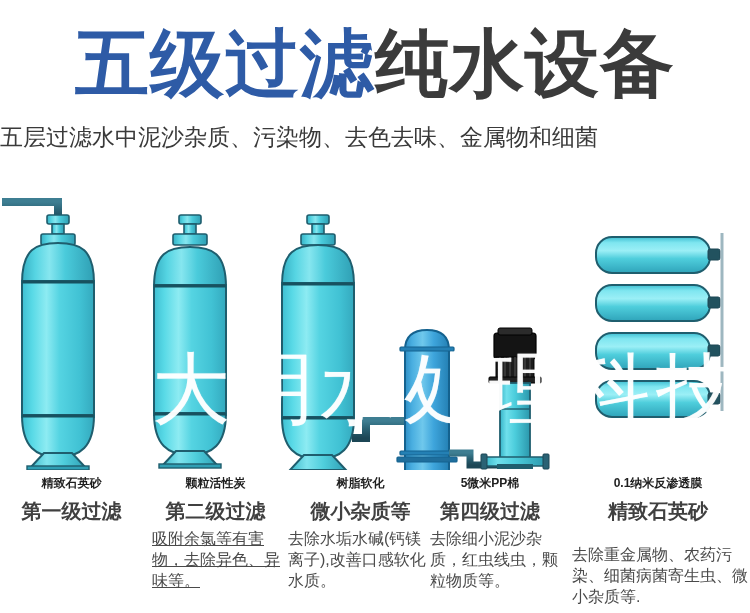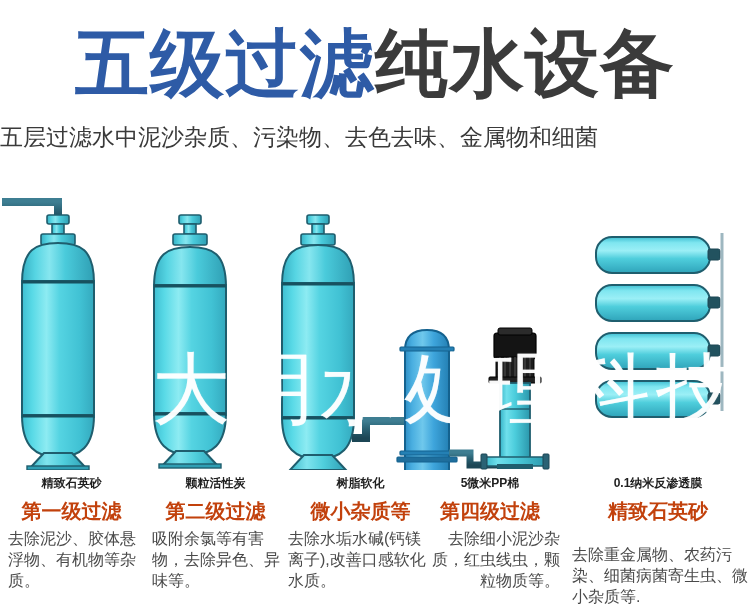--- a/index.html
+++ b/index.html
@@ -52,36 +52,36 @@
   }
 
   
   .labels{position:absolute;left:0;top:470px;width:750px;height:143px;}
   .col{position:absolute;top:0;text-align:center;}
   .col .name{
     font-size:12px;line-height:26px;font-weight:bold;color:#1F1F1F;
     white-space:nowrap;
   }
   .col .stage{
-    font-size:20px;line-height:26px;font-weight:bold;color:#c2410c;
+    font-size:20px;line-height:26px;font-weight:bold;color:#404040;
     margin-top:2px;white-space:nowrap;
   }
   .col .desc{
     font-size:16px;line-height:21px;color:#4A4A4A;font-weight:normal;
     margin-top:4px;
   }
   
   #col0{left:4px;width:135px;}
   #col0 .desc{text-align:left;padding-left:4px;}
   #col1{left:148px;width:135px;}
-  #col1 .desc{text-align:left;padding-left:4px;}
+  #col1 .desc{text-align:left;padding-left:4px;text-decoration:underline;}
   #col2{left:288px;width:145px;}
   #col2 .desc{text-align:left;padding-left:0px;}
   #col3{left:420px;width:140px;}
-  #col3 .desc{text-align:right;padding-left:10px;}
+  #col3 .desc{text-align:left;padding-left:10px;}
   #col4{left:568px;width:180px;}
   #col4 .desc{text-align:left;padding-left:4px;margin-top:20px;}
 </style>
 </head>
 <body>
 
 <div id="page">
 
   <div class="header">
     <div class="title"><span class="t-blue">五级过滤</span><span class="t-dark">纯水设备</span></div>
@@ -275,21 +275,20 @@
     </svg>
   </div>
 
   <div class="watermark">大明水处理科技</div>
 
   <div class="labels">
 
     <div class="col" id="col0">
       <div class="name">精致石英砂</div>
       <div class="stage">第一级过滤</div>
-      <div class="desc">去除泥沙、胶体悬浮物、有机物等杂质。</div>
     </div>
 
     <div class="col" id="col1">
       <div class="name">颗粒活性炭</div>
       <div class="stage">第二级过滤</div>
       <div class="desc">吸附余氯等有害物，去除异色、异味等。</div>
     </div>
 
     <div class="col" id="col2">
       <div class="name">树脂软化</div>

